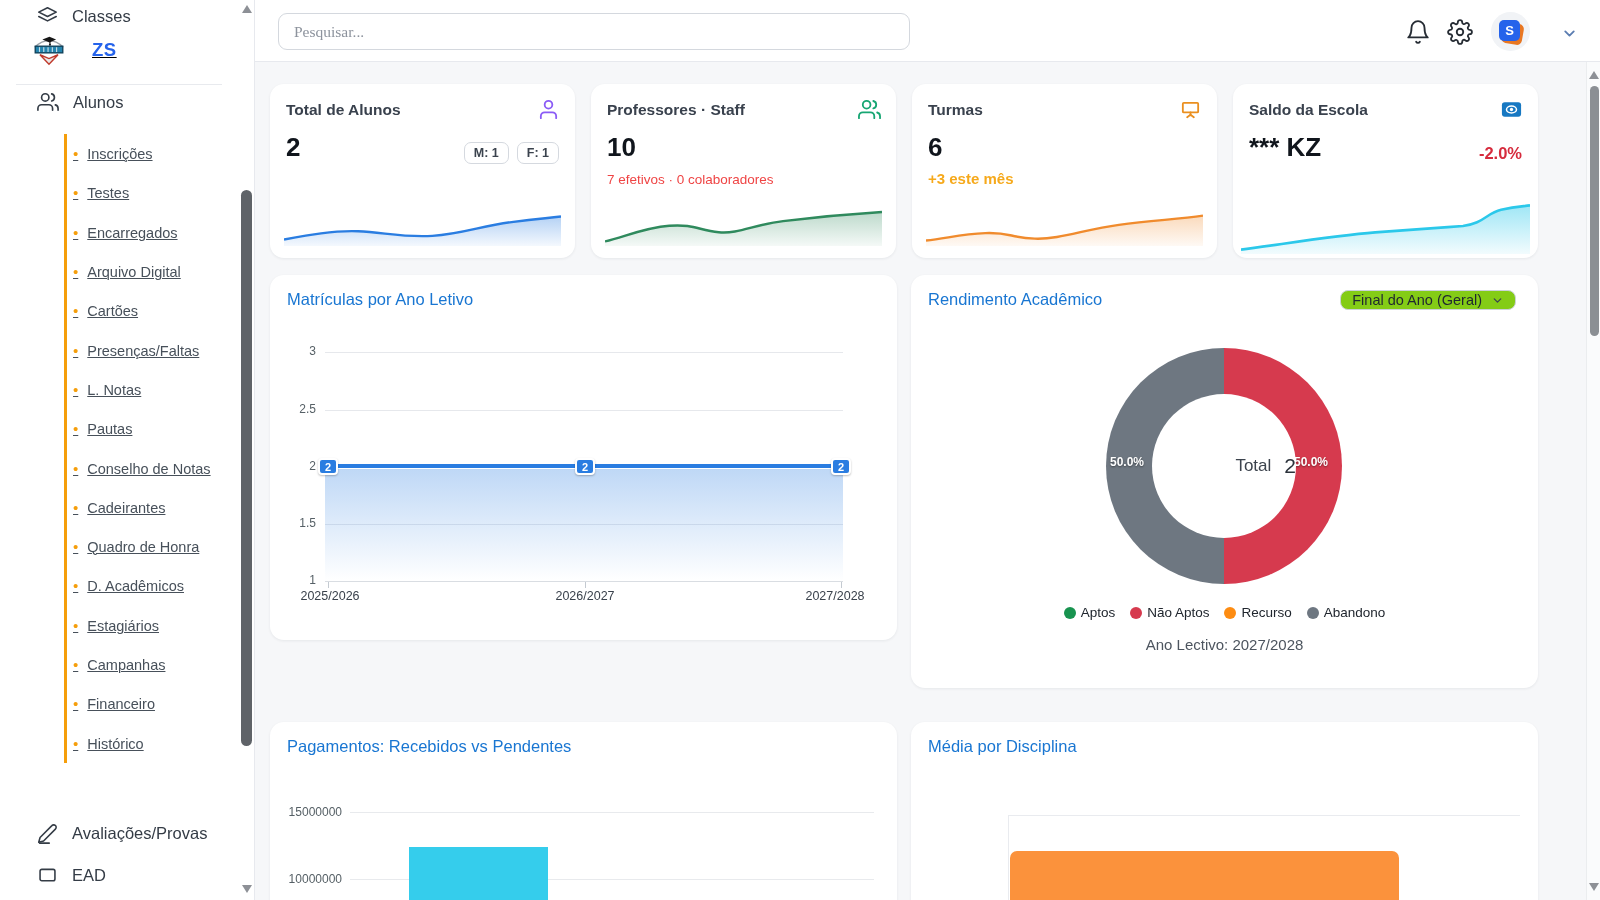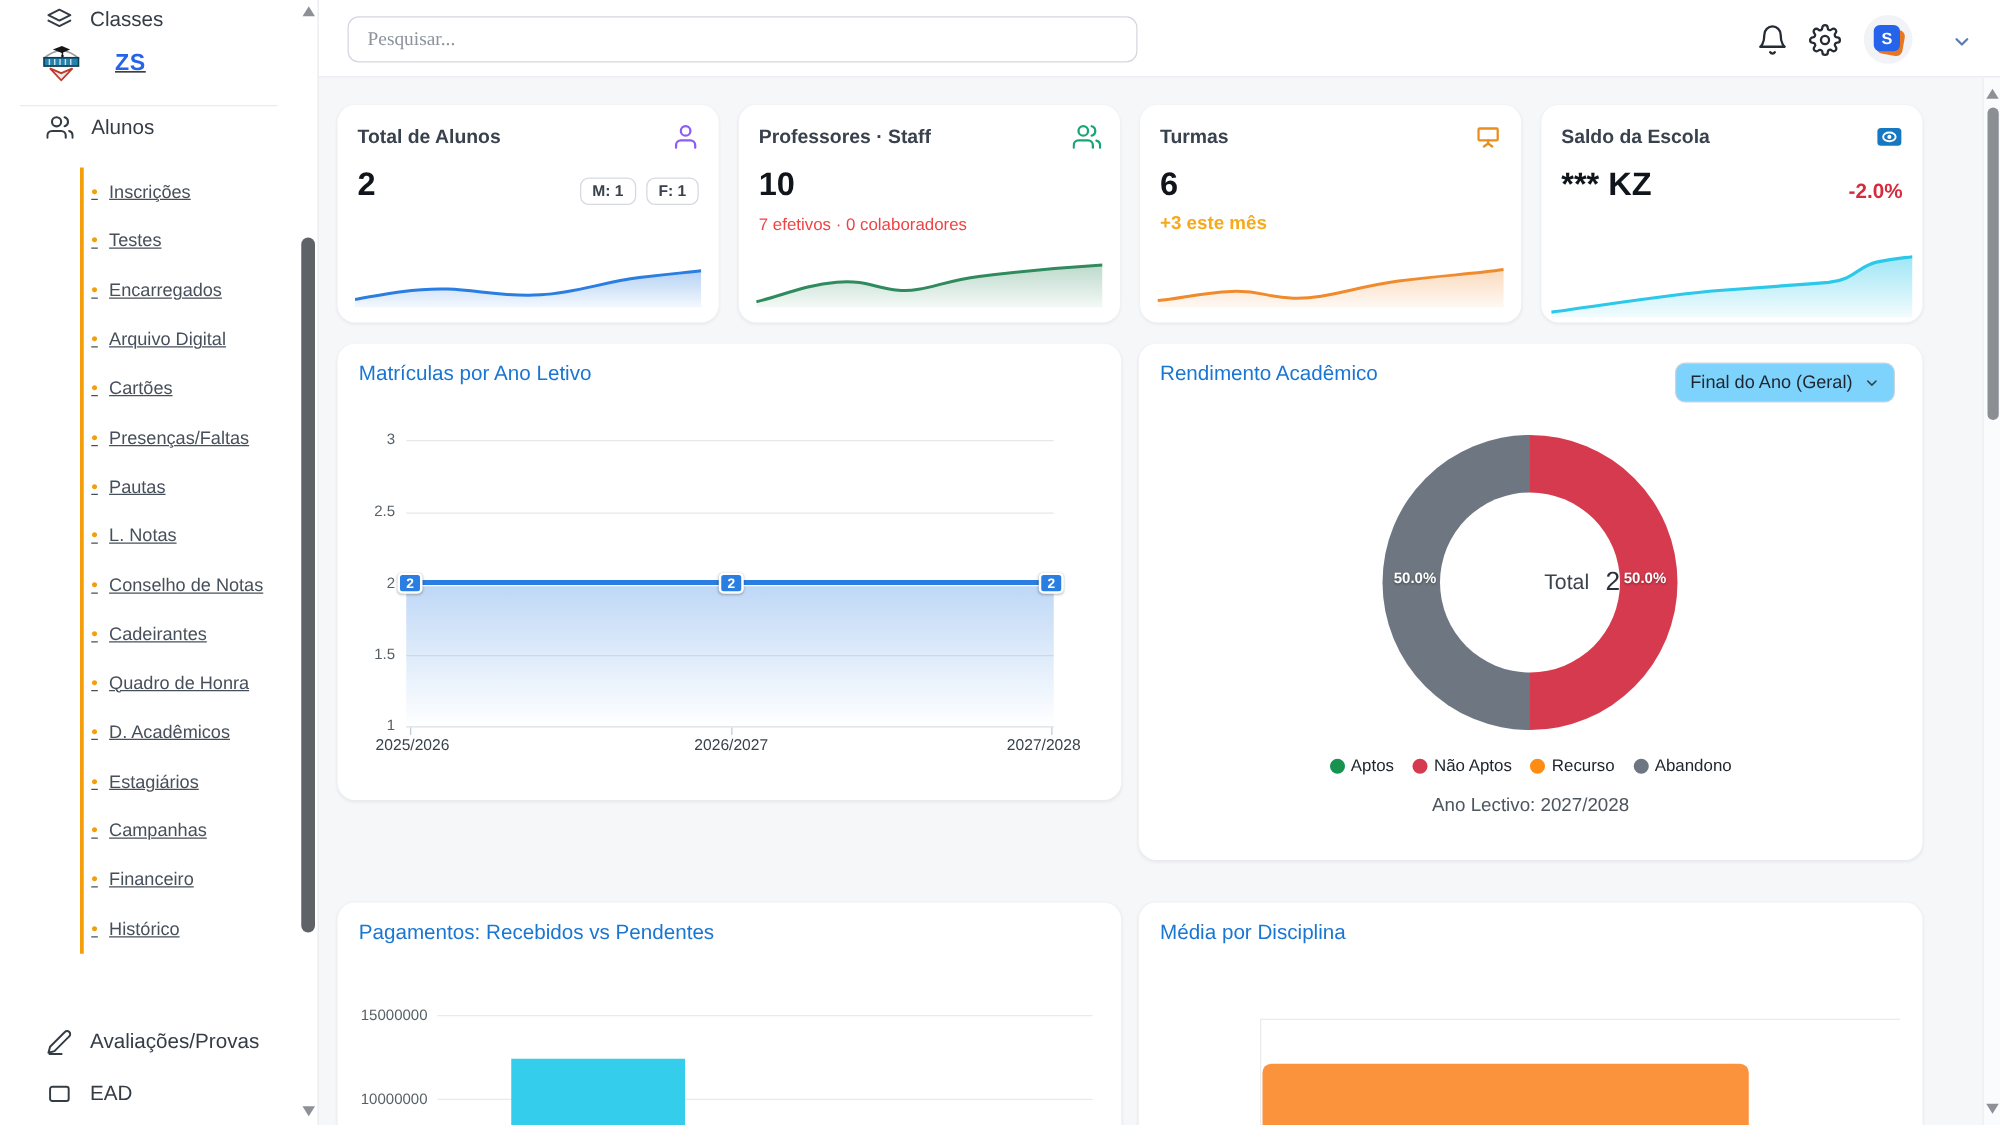--- a/index.html
+++ b/index.html
@@ -89,33 +89,33 @@
   .pt-marker { position:absolute; top:183px; width:20px; height:17px; background:#2a7de1;
     border:2px solid #fff; border-radius:4px; box-shadow:0 1px 2px rgba(0,0,0,.25);
     color:#fff; font-size:11px; font-weight:bold; display:flex; align-items:center;
     justify-content:center; }
   .xtick-mark { position:absolute; top:307px; width:1px; height:6px; background:#c4cad1; }
   .xlabel { position:absolute; top:314px; font-size:12.5px; color:#3a424c;
     transform:translateX(-50%); }
 
   
   #donut-card { left:656px; top:213px; width:627px; height:413px; }
-  #period-select { position:absolute; right:22px; top:15px; height:32px;
+  #period-select { position:absolute; right:22px; top:15px; height:20px;
     border:1px solid #ccd2d9; border-radius:8px; display:flex; align-items:center;
-    gap:9px; padding:0 11px; font-size:14.5px; color:#1f2630; background:#7dd3fc;
+    gap:9px; padding:0 11px; font-size:14.5px; color:#1f2630; background:#84cc16;
     cursor:pointer; }
   #donut { position:absolute; left:195px; top:73px; width:236px; height:236px;
     border-radius:50%;
     background:conic-gradient(#d63a4e 0deg 180deg, #6e7781 180deg 360deg); }
   #donut-hole { position:absolute; inset:46px; background:#fff; border-radius:50%;
     display:flex; flex-direction:row; align-items:center; justify-content:flex-end;
     gap:13px; }
   #donut-center-label { font-size:17px; color:#3c434d; }
   #donut-center-value { font-size:21px; color:#2b323b; }
-  .pct { position:absolute; top:107px; width:44px; text-align:center; color:#fff;
+  .pct { position:absolute; top:107px; width:44px; color:#fff;
     font-size:12px; font-weight:bold; text-shadow:0 1px 2px rgba(0,0,0,.45); }
   #legend { position:absolute; left:0; top:330px; width:100%; display:flex;
     justify-content:center; gap:15px; }
   .legend-item { display:flex; align-items:center; gap:5px; font-size:13.5px;
     color:#20262e; }
   .dot { width:12px; height:12px; border-radius:50%; }
   #donut-footer { position:absolute; left:0; top:361px; width:100%; text-align:center;
     font-size:15px; color:#4d555f; }
 
   
@@ -193,24 +193,24 @@
     <li>
         <a>Arquivo Digital</a>
       </li>
     <li>
         <a>Cartões</a>
       </li>
     <li>
         <a>Presenças/Faltas</a>
       </li>
     <li>
+        <a>L. Notas</a>
+      </li>
+    <li>
         <a>Pautas</a>
-      </li>
-    <li>
-        <a>L. Notas</a>
       </li>
     <li>
         <a>Conselho de Notas</a>
       </li>
     <li>
         <a>Cadeirantes</a>
       </li>
     <li>
         <a>Quadro de Honra</a>
       </li>

